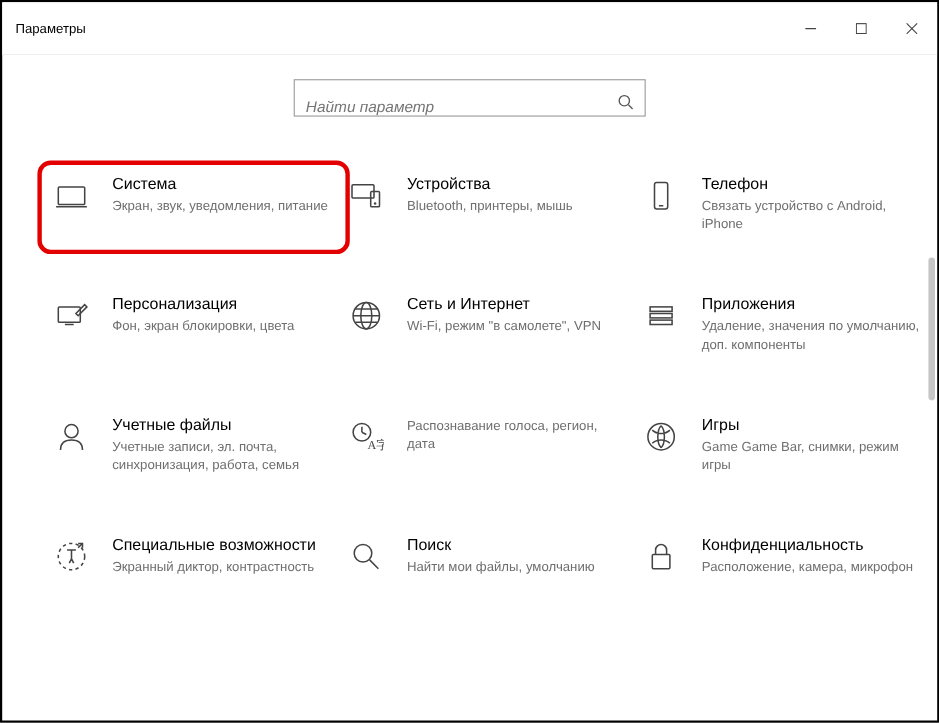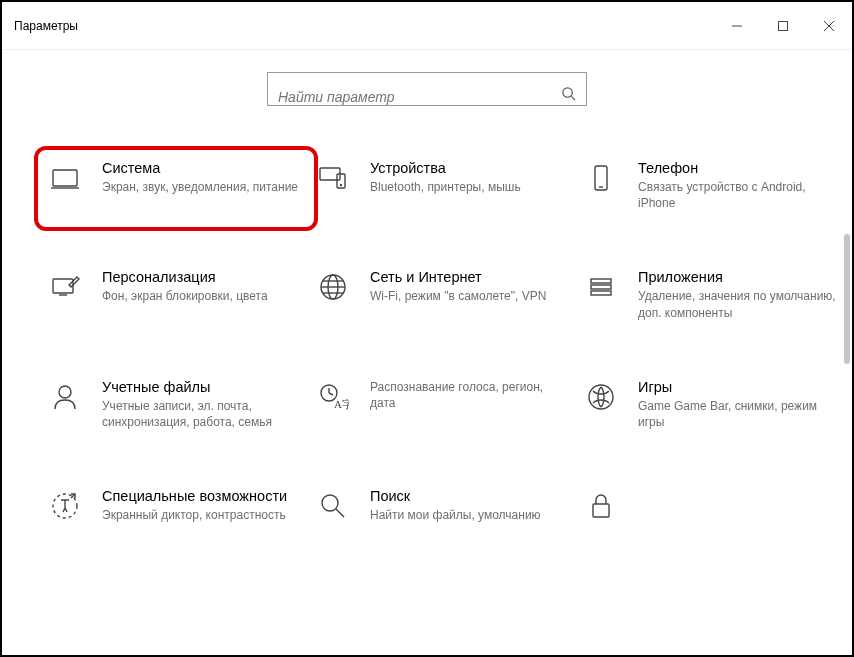--- a/index.html
+++ b/index.html
@@ -309,17 +309,21 @@
       </div>
     </div>
 
     <div class="tile">
       <div class="tile-icon">
         <svg viewBox="0 0 32 32">
             <rect x="8" y="14" width="16" height="13" rx="1"></rect>
             <path d="M11 14 V10 a5 5 0 0 1 10 0 V14"></path>
           </svg>
       </div>
+      <div class="tile-text">
+        <div class="tile-title">Конфиденциальность</div>
+        <div class="tile-desc">Расположение, камера, микрофон</div>
+      </div>
     </div>
 
   </div>
   <div class="scrollbar-fake"></div>
 </div>
 
 </body></html>

